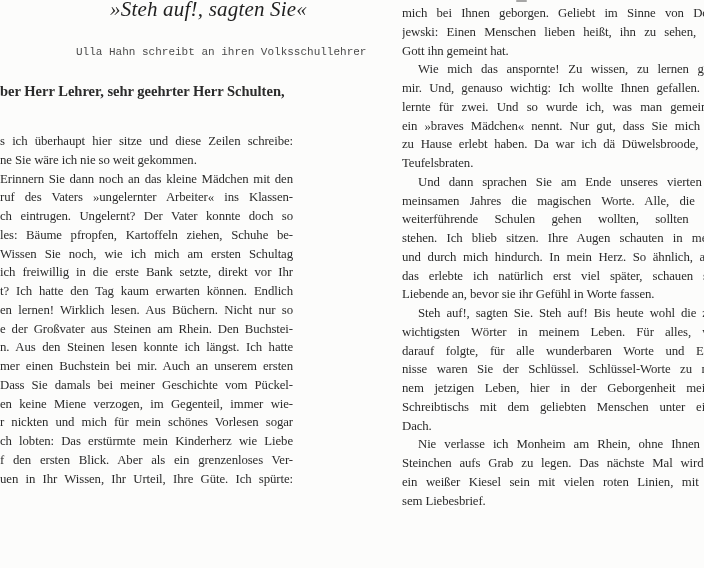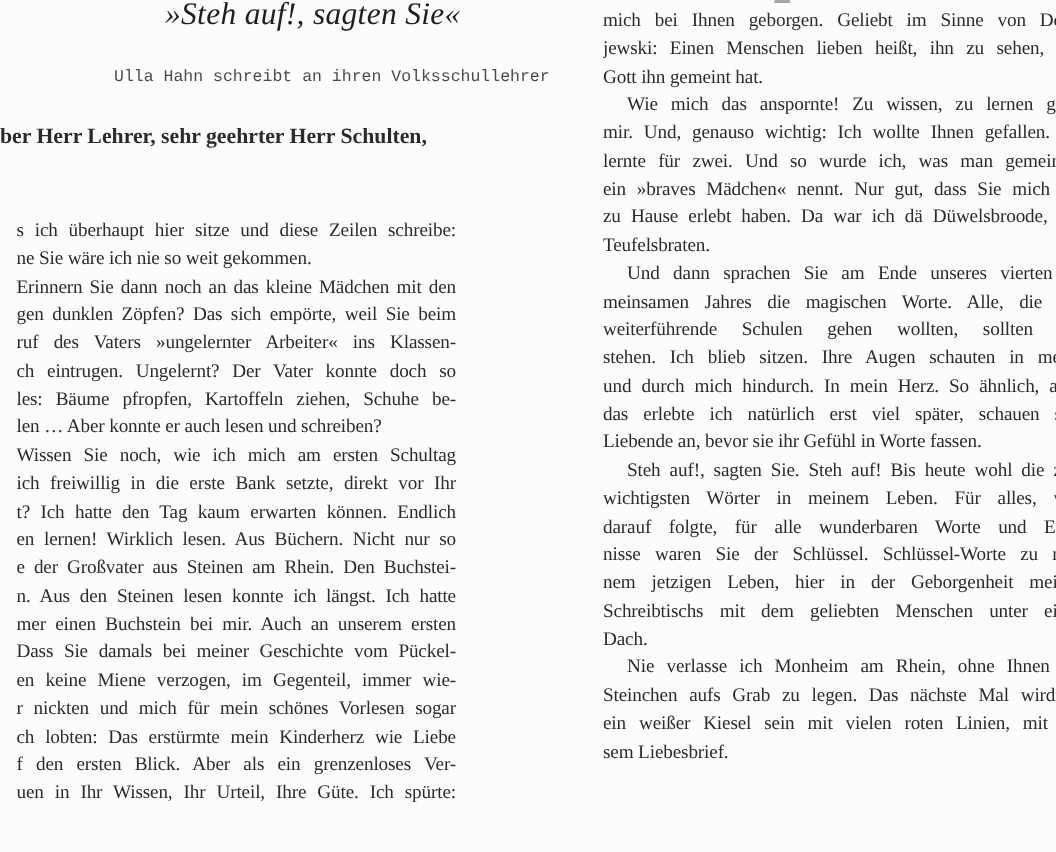--- a/index.html
+++ b/index.html
@@ -34,21 +34,21 @@
   }
   
   #salutation{
     left:0;top:82px;
     font-size:14.5px;
     font-weight:600;
     line-height:19px;
     white-space:nowrap;
   }
   
-  #left-column{left:11px;top:132px;width:293px;margin-top:12px;}
+  #left-column{left:0;top:132px;width:293px;}
   #right-column{left:402px;top:4px;width:302px;}
   .line{
     height:18.75px;
     line-height:18.75px;
     font-size:12.8px;
     letter-spacing:-0.1px;
     overflow:hidden;
     text-align:justify;
     text-align-last:justify;
   }
@@ -71,25 +71,23 @@
 <div class="abs" id="title" style="color: rgb(31, 31, 31);">»Steh auf!, sagten Sie«</div>
 
 <div class="abs" id="subtitle" style="color: rgb(75, 75, 75);">Ulla Hahn schreibt an ihren Volksschullehrer</div>
 
 <div class="abs" id="salutation">ber Herr Lehrer, sehr geehrter Herr Schulten,</div>
 
 <div class="abs" id="left-column">
     <div class="line">s ich überhaupt hier sitze und diese Zeilen schreibe:</div>
     <div class="line end">ne Sie wäre ich nie so weit gekommen.</div>
     <div class="line">Erinnern Sie dann noch an das kleine Mädchen mit den</div>
-    <div class="line">gen dunklen Zöpfen? Das sich empörte, weil Sie beim</div>
     <div class="line">ruf des Vaters »ungelernter Arbeiter« ins Klassen-</div>
     <div class="line">ch eintrugen. Ungelernt? Der Vater konnte doch so</div>
     <div class="line">les: Bäume pfropfen, Kartoffeln ziehen, Schuhe be-</div>
-    <div class="line end">len … Aber konnte er auch lesen und schreiben?</div>
     <div class="line">Wissen Sie noch, wie ich mich am ersten Schultag</div>
     <div class="line">ich freiwillig in die erste Bank setzte, direkt vor Ihr</div>
     <div class="line">t? Ich hatte den Tag kaum erwarten können. Endlich</div>
     <div class="line">en lernen! Wirklich lesen. Aus Büchern. Nicht nur so</div>
     <div class="line">e der Großvater aus Steinen am Rhein. Den Buchstei-</div>
     <div class="line">n. Aus den Steinen lesen konnte ich längst. Ich hatte</div>
     <div class="line">mer einen Buchstein bei mir. Auch an unserem ersten</div>
     <div class="line">Dass Sie damals bei meiner Geschichte vom Pückel-</div>
     <div class="line">en keine Miene verzogen, im Gegenteil, immer wie-</div>
     <div class="line">r nickten und mich für mein schönes Vorlesen sogar</div>

